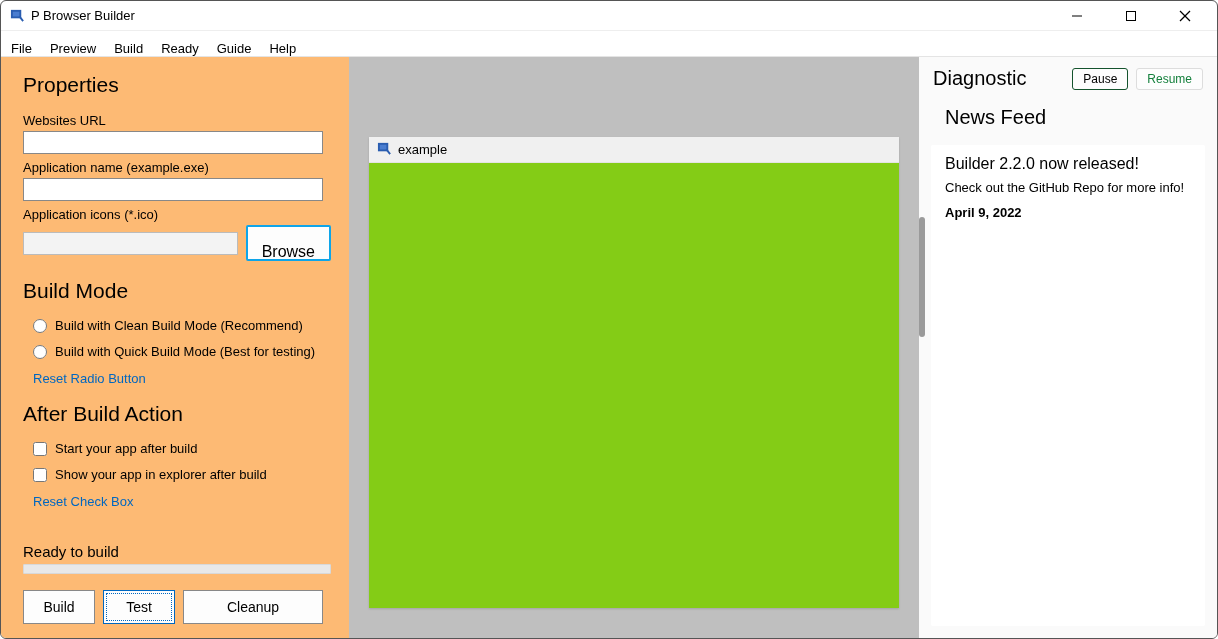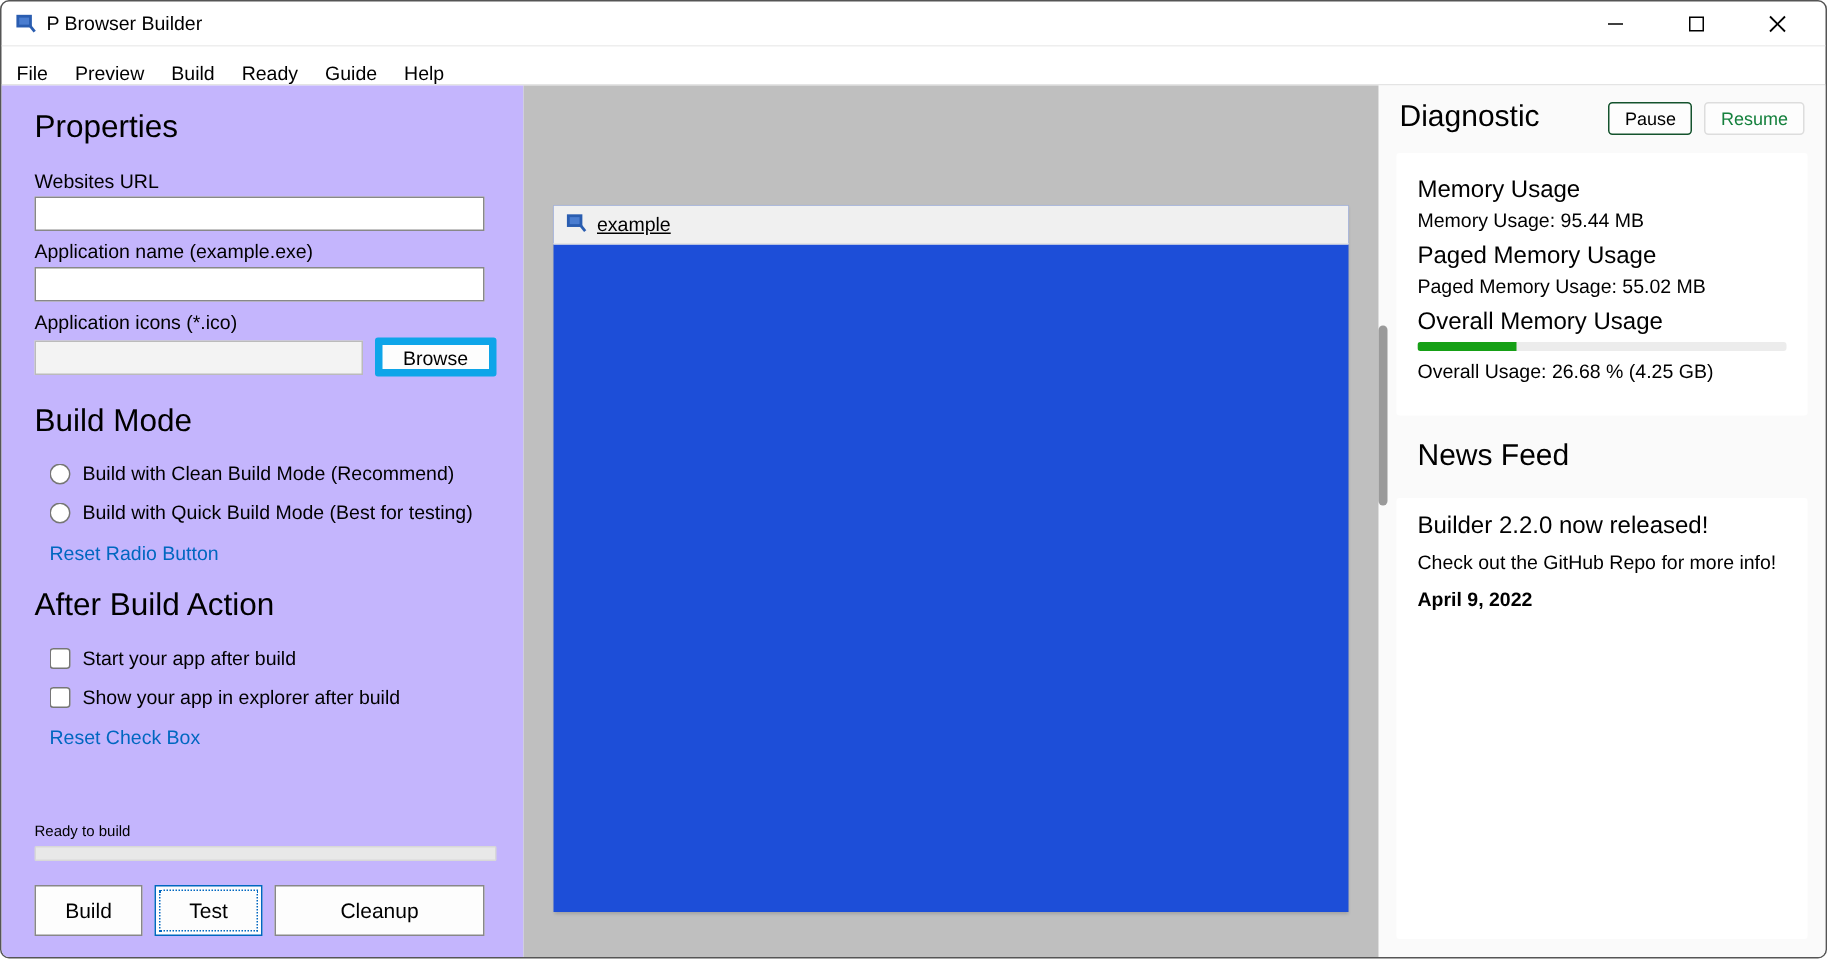--- a/index.html
+++ b/index.html
@@ -43,21 +43,21 @@
     
     .main {
       display: flex;
       height: calc(100% - 56px);
     }
     .left {
       width: 348px;
       padding: 10px 18px 14px 22px;
       display: flex;
       flex-direction: column;
-      background: #c4b5fd;
+      background: #fdba74;
     }
     .center {
       flex: 1;
       background: #bfbfbf;
       position: relative;
       padding: 80px 20px 30px 20px;
     }
     .right {
       width: 298px;
       background: #fafafa;
@@ -69,52 +69,51 @@
     h2.section { font-size: 21px; font-weight: 400; margin: 6px 0 10px 0; }
     .field-label { font-size: 13px; margin-top: 6px; margin-bottom: 3px; }
     .text-input {
       width: 300px; height: 23px;
       border: 1px solid #888; background: #fff;
       font-size: 13px; padding: 1px 4px;
     }
     .text-input.readonly { background: #f3f3f3; border-color:#bbb;}
     .icon-row { display:flex; gap:8px; align-items:center;}
     .browse-btn {
-      height: 26px; padding: 0 14px;
-      border: 5px solid #0ea5e9; background: #fdfdfd;
-      font-size: 13px; cursor: pointer; border-radius:2px;
+      height: 26px; padding: 16px 14px;
+      border: 2px solid #0ea5e9; background: #fdfdfd;
+      font-size: 16px; cursor: pointer; border-radius:2px;
     }
     .radio-row, .check-row {
       display: flex; align-items: center; gap: 8px;
       margin: 5px 0 6px 10px;
     }
     .radio-row input, .check-row input { width:14px; height:14px; }
     .link { color: #0067c0; cursor: pointer; margin: 6px 0 2px 10px; font-size:13px; }
     .spacer { flex:1; }
-    .status-label { font-size:10px; margin-bottom:4px; }
+    .status-label { font-size:15px; margin-bottom:4px; }
     .progress-empty {
       width: 100%; height: 10px; background: #e8e8e8;
       border: 1px solid #d8d8d8; border-radius:1px; margin-bottom:16px;
     }
     .buttons-row { display:flex; gap:8px; }
     .big-btn {
       flex:0 0 auto; width: 72px; height: 34px;
       border: 1px solid #888; background:#fdfdfd;
       font-size: 14px; cursor:pointer;
     }
     .big-btn.test { border: 1px solid #0067c0; outline:1px dotted #0067c0; outline-offset:-4px;}
     .big-btn.cleanup { width: 140px; }
     
     .preview-window {
-      background:#1d4ed8;
+      background:#84cc16;
       width: 100%;
       height: 100%;
       box-shadow: 0 1px 2px rgba(0,0,0,.15);
       position:relative;
-      text-decoration:underline;
     }
     .preview-titlebar {
       height: 26px; background: #f0f0f0;
       display:flex; align-items:center; padding: 0 8px;
       border-bottom: 1px solid #e3e3e3;
       gap:6px;
     }
     .center-scroll {
       position:absolute; right:-6px; top:160px; width:6px; height:120px;
       background:#9a9a9a; border-radius:3px;
@@ -250,33 +249,20 @@
     <div class="center-scroll"></div>
   </div>
 
   <div class="right">
     <div class="rheader">
       <h2>Diagnostic</h2>
       <button class="small-btn">Pause</button>
       <button class="small-btn disabled">Resume</button>
     </div>
 
-    <div class="rcard">
-      <div class="metric-title">Memory Usage</div>
-      <div class="metric-text">Memory Usage: 95.44 MB</div>
-
-      <div class="metric-title">Paged Memory Usage</div>
-      <div class="metric-text">Paged Memory Usage: 55.02 MB</div>
-
-      <div class="metric-title">Overall Memory Usage</div>
-      <div class="meter">
-        <div class="fill" id="overall-fill" style="width: 26.68%;"></div>
-      </div>
-      <div class="metric-text" style="margin-top:6px">Overall Usage: 26.68 % (4.25 GB)</div>
-    </div>
 
     <div class="newsheader">
       <h2>News Feed</h2>
     </div>
     <div class="rcard" style="flex:1; margin-bottom:12px">
       <div class="news-title">Builder 2.2.0 now released!</div>
       <div class="news-body">Check out the GitHub Repo for more info!</div>
       <div class="news-date">April 9, 2022</div>
     </div>
   </div>

